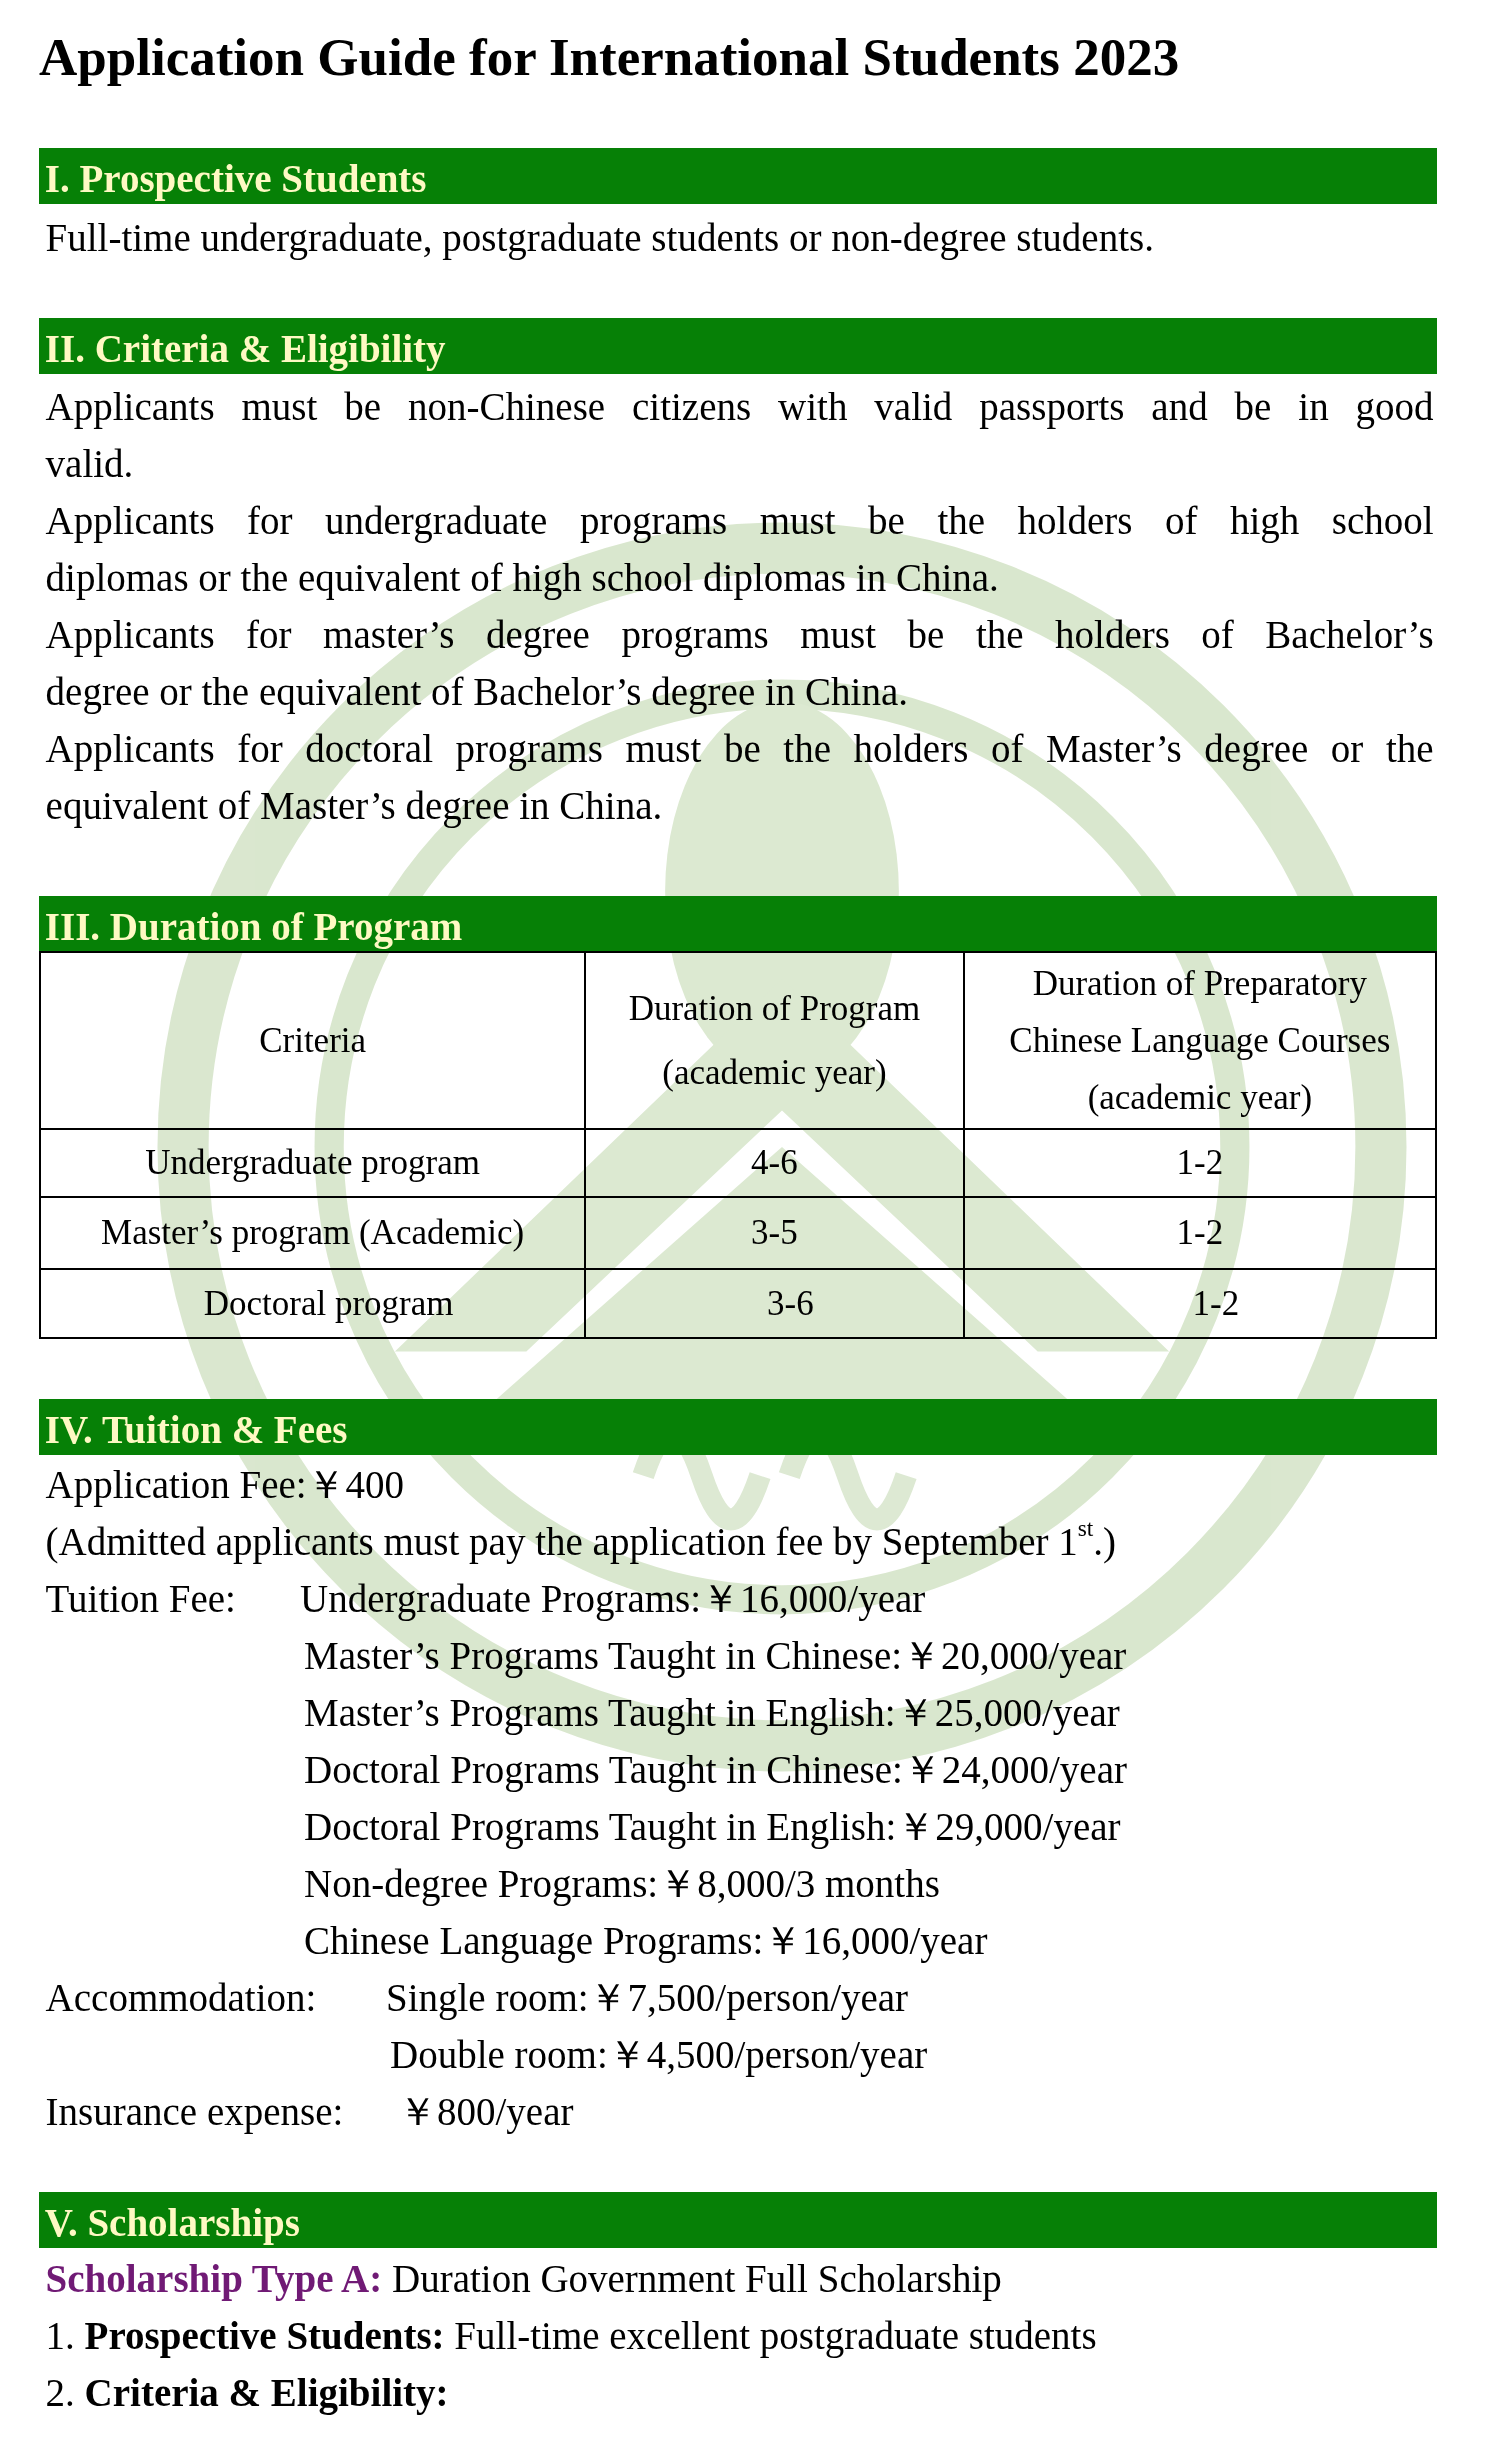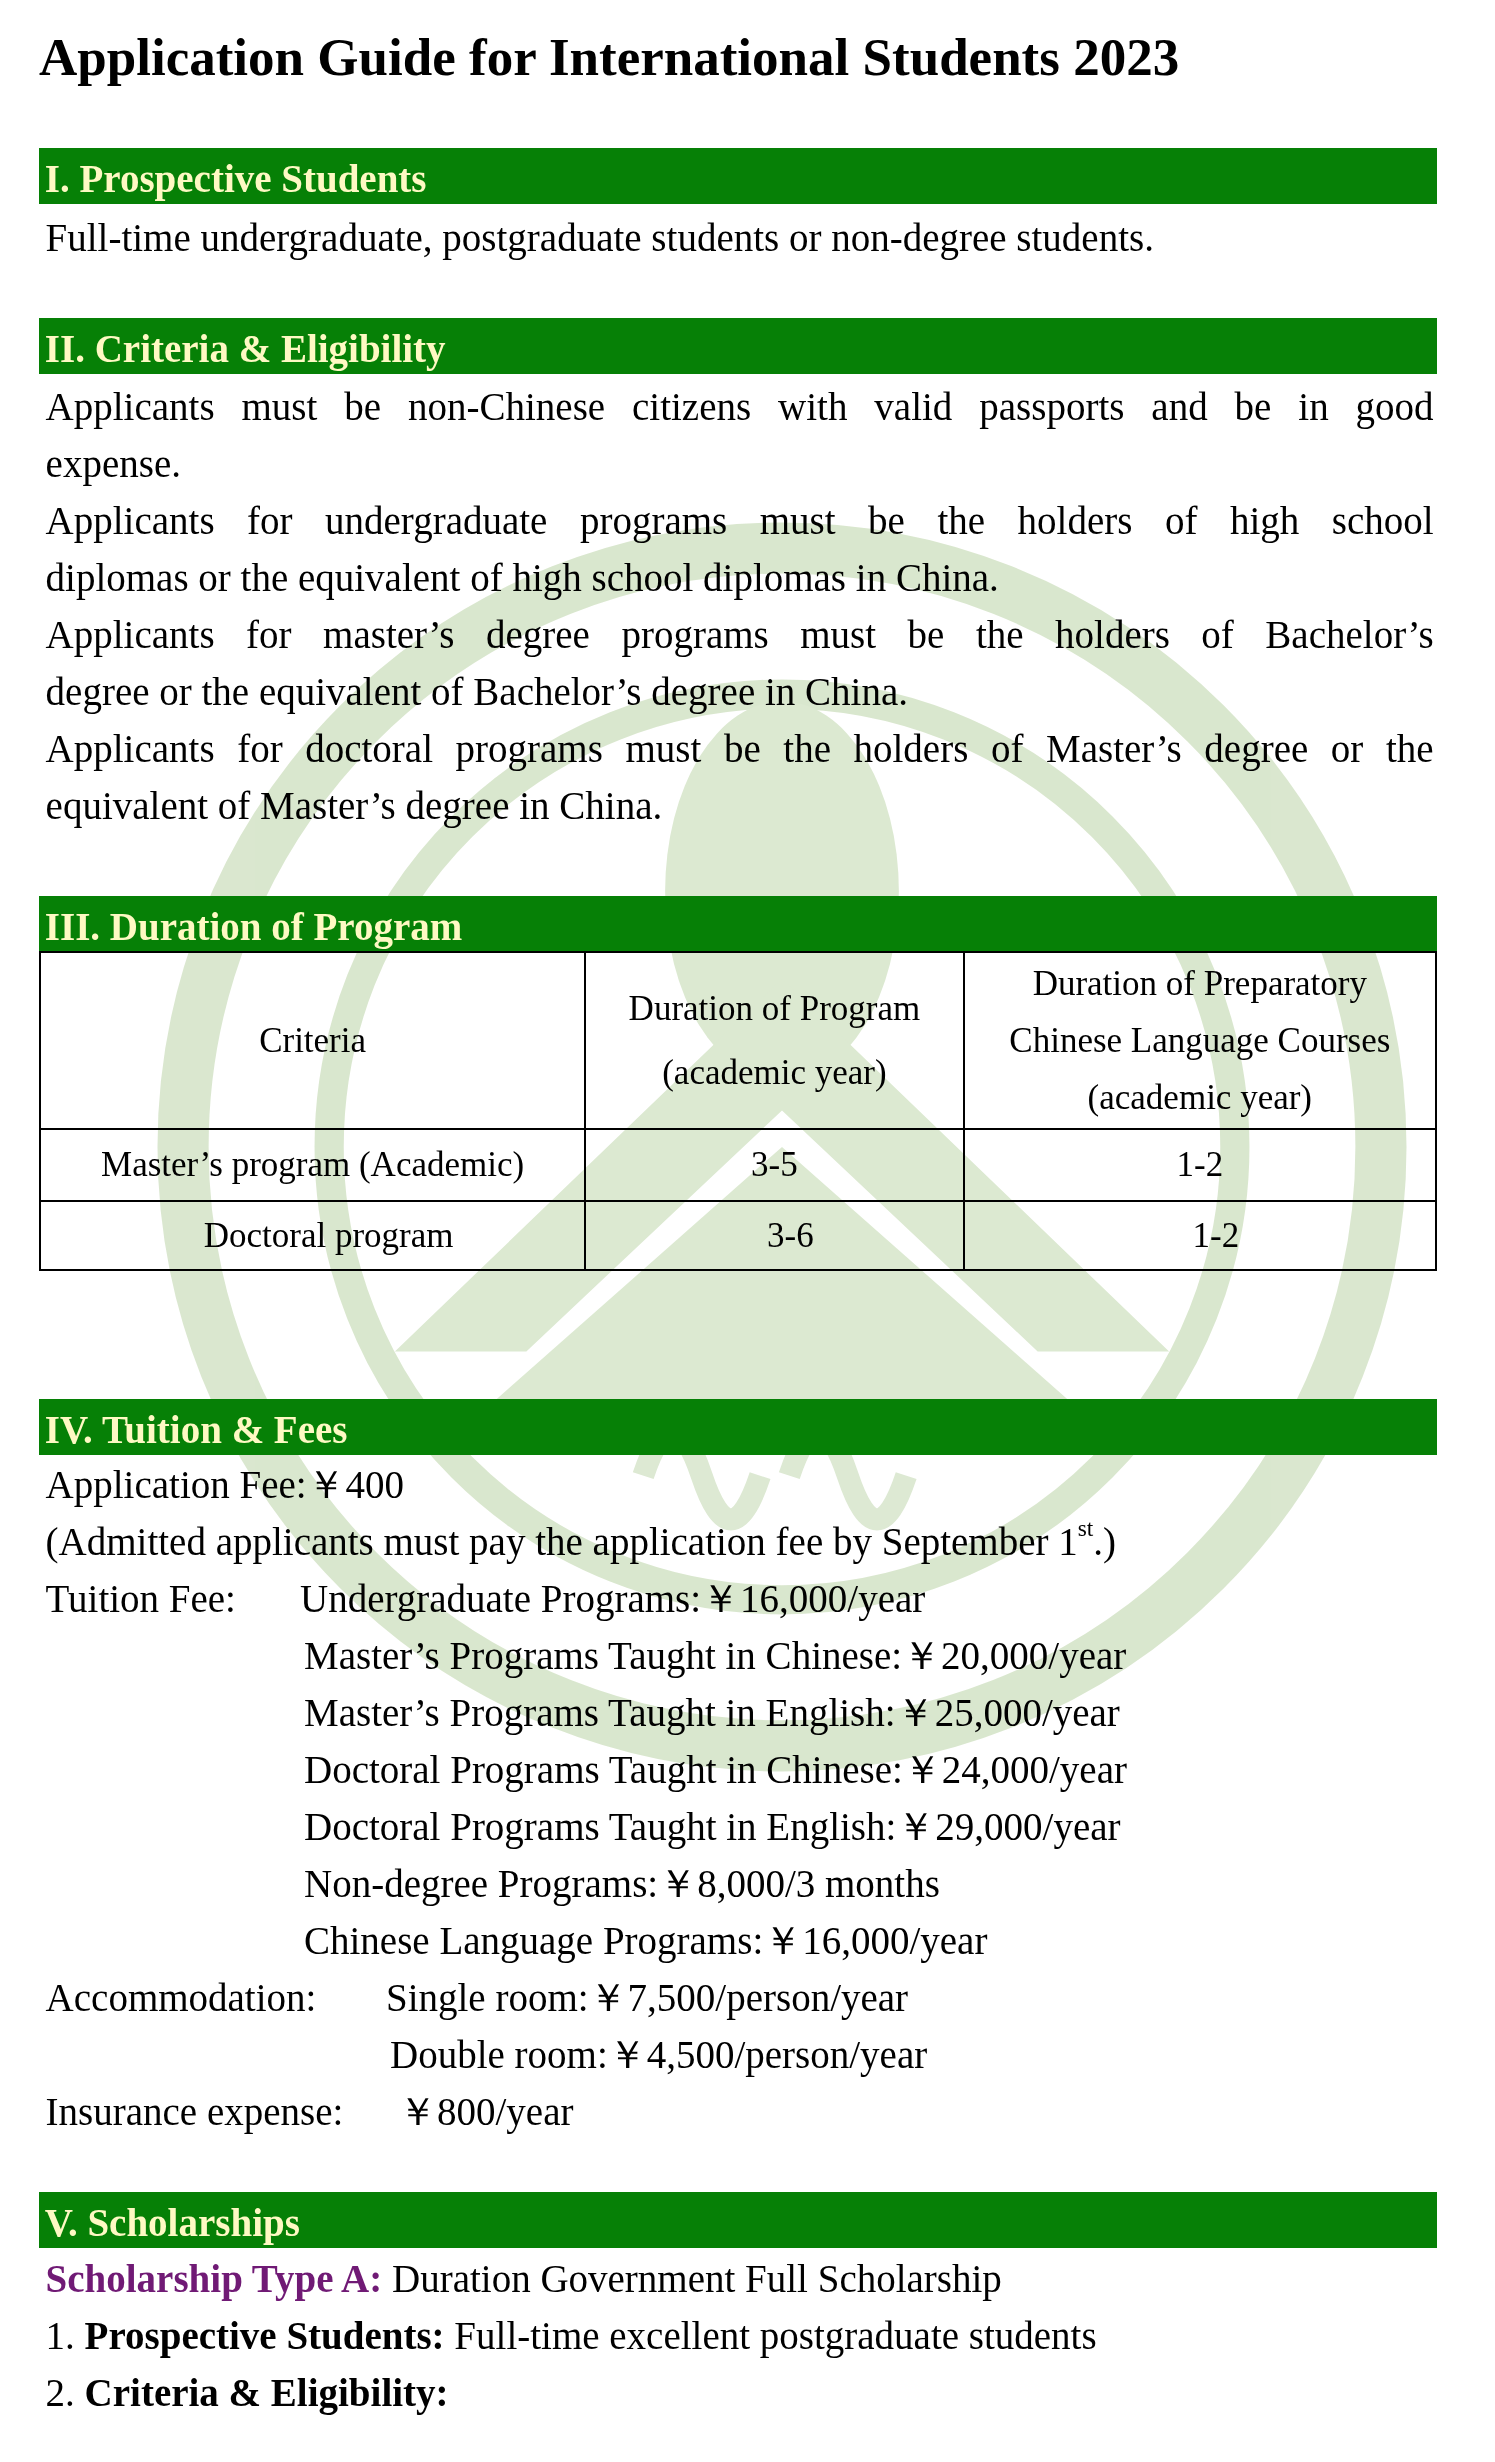--- a/index.html
+++ b/index.html
@@ -56,21 +56,21 @@
 </svg>
 
 <div class="page">
   <div class="title">Application Guide for International Students 2023</div>
 
   <div class="bar" style="top:148px">I. Prospective Students</div>
   <div class="txt" style="top:209px">Full-time undergraduate, postgraduate students or non-degree students.</div>
 
   <div class="bar" style="top:318px">II. Criteria &amp; Eligibility</div>
   <div class="txt just" style="top:378px">Applicants must be non-Chinese citizens with valid passports and be in good</div>
-  <div class="txt" style="top:435px">expense.</div>
+  <div class="txt" style="top:435px">valid.</div>
   <div class="txt just" style="top:492px">Applicants for undergraduate programs must be the holders of high school</div>
   <div class="txt" style="top:549px">diplomas or the equivalent of high school diplomas in China.</div>
   <div class="txt just" style="top:606px">Applicants for master’s degree programs must be the holders of Bachelor’s</div>
   <div class="txt" style="top:663px">degree or the equivalent of Bachelor’s degree in China.</div>
   <div class="txt just" style="top:720px">Applicants for doctoral programs must be the holders of Master’s degree or the</div>
   <div class="txt" style="top:777px">equivalent of Master’s degree in China.</div>
 
   <div class="bar" style="top:896px">III. Duration of Program</div>
   <table class="dur">
     <colgroup>
@@ -85,20 +85,25 @@
       </td>
       <td>
         <div>Duration of Program</div>
         <div style="margin-top:7.3px">(academic year)</div>
       </td>
       <td>
         <div>Duration of Preparatory</div>
         <div>Chinese Language Courses</div>
         <div>(academic year)</div>
       </td>
+    </tr>
+    <tr class="r1">
+      <td>Undergraduate program</td>
+      <td>4-6</td>
+      <td>1-2</td>
     </tr>
     <tr class="r2">
       <td>Master’s program (Academic)</td>
       <td>3-5</td>
       <td>1-2</td>
     </tr>
     <tr class="r3">
       <td>Doctoral program</td>
       <td>3-6</td>
       <td>1-2</td>

